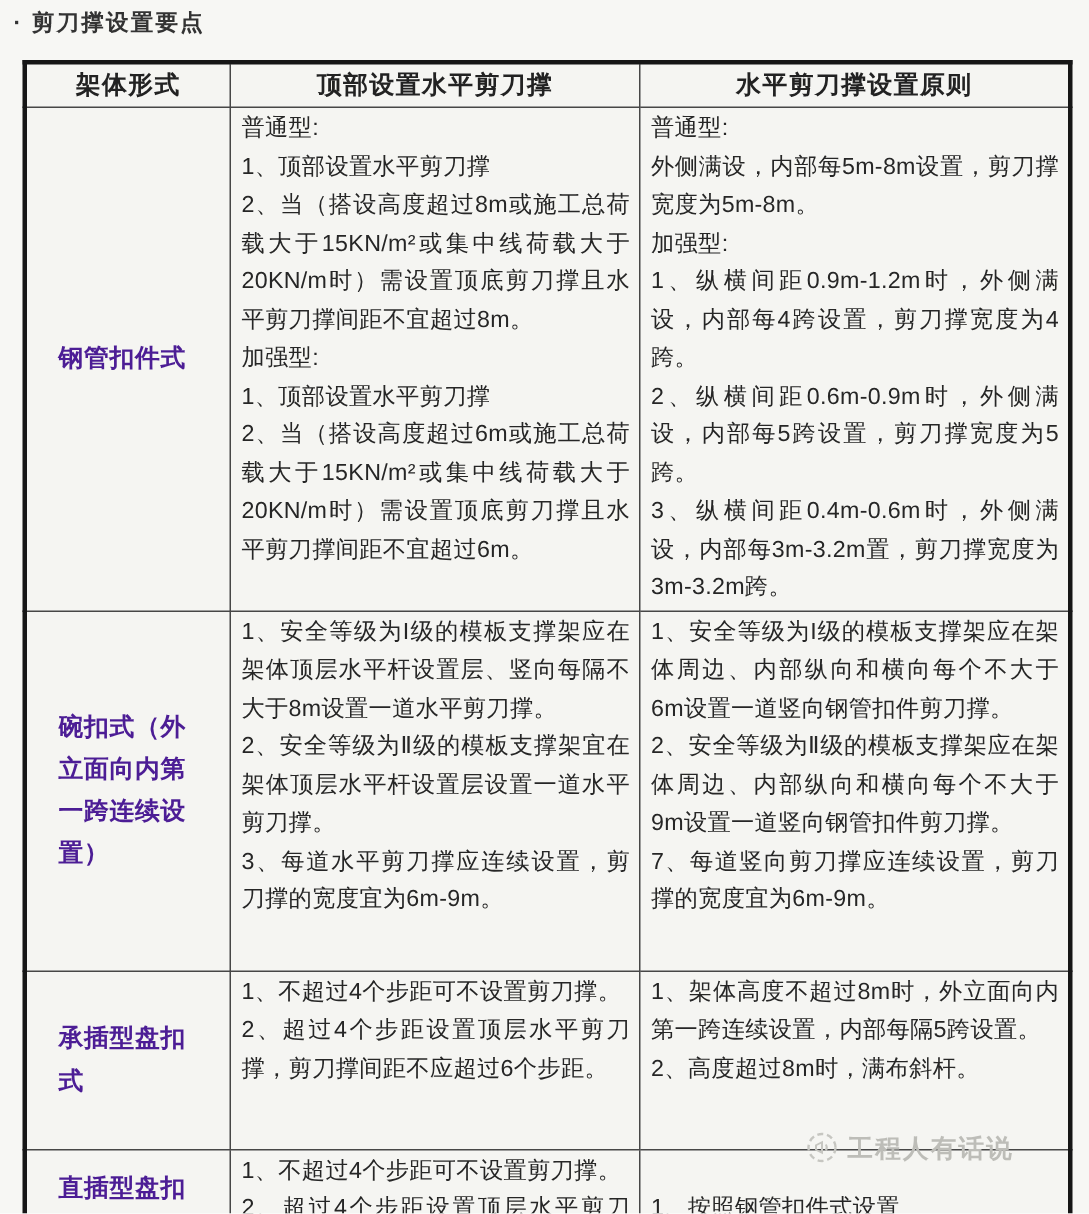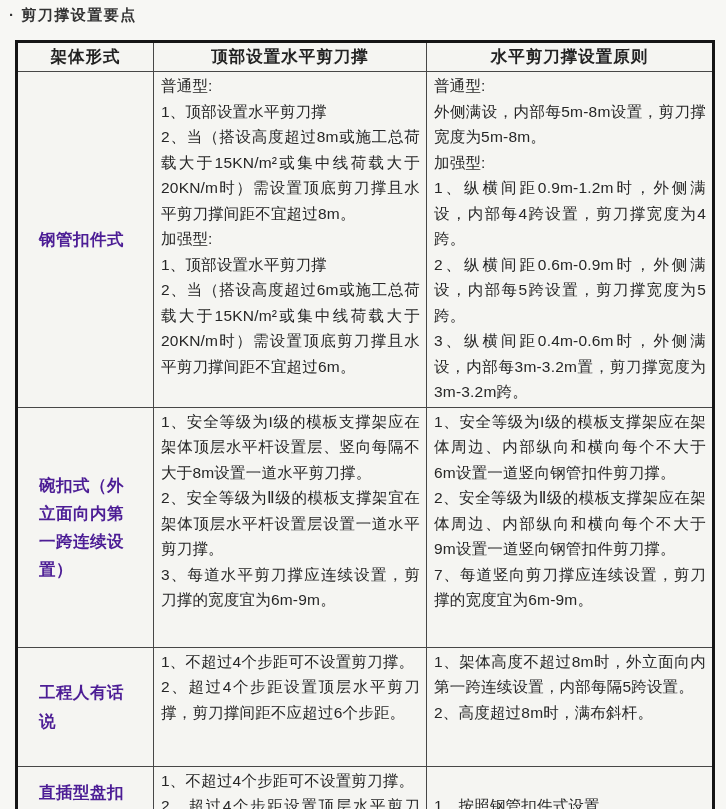--- a/index.html
+++ b/index.html
@@ -100,29 +100,37 @@
       <tr class="r2">
         <td class="frame">碗扣式（外立面向内第一跨连续设置）</td>
         <td class="body">1、安全等级为I级的模板支撑架应在架体顶层水平杆设置层、竖向每隔不大于8m设置一道水平剪刀撑。
 2、安全等级为Ⅱ级的模板支撑架宜在架体顶层水平杆设置层设置一道水平剪刀撑。
 3、每道水平剪刀撑应连续设置，剪刀撑的宽度宜为6m-9m。</td>
         <td class="body">1、安全等级为I级的模板支撑架应在架体周边、内部纵向和横向每个不大于6m设置一道竖向钢管扣件剪刀撑。
 2、安全等级为Ⅱ级的模板支撑架应在架体周边、内部纵向和横向每个不大于9m设置一道竖向钢管扣件剪刀撑。
 7、每道竖向剪刀撑应连续设置，剪刀撑的宽度宜为6m-9m。</td>
       </tr>
       <tr class="r3">
-        <td class="frame">工程人有话说</td>
+        <td class="frame">承插型盘扣式</td>
         <td class="body">1、不超过4个步距可不设置剪刀撑。
 2、超过4个步距设置顶层水平剪刀撑，剪刀撑间距不应超过6个步距。</td>
         <td class="body">1、架体高度不超过8m时，外立面向内第一跨连续设置，内部每隔5跨设置。
 2、高度超过8m时，满布斜杆。</td>
       </tr>
       <tr class="r4">
         <td class="frame">直插型盘扣式</td>
         <td class="body">1、不超过4个步距可不设置剪刀撑。
 2、超过4个步距设置顶层水平剪刀撑，剪刀撑间距不应超过6个步距。</td>
         <td class="body center-v">1、按照钢管扣件式设置</td>
       </tr>
     </tbody>
   </table>
 
+  <div class="watermark">
+    <svg width="24" height="24" viewBox="0 0 24 24" fill="none">
+      <circle cx="12" cy="12" r="9" stroke="#c6c6c1" stroke-width="1.6" stroke-dasharray="4 2.5"></circle>
+      <path d="M8 13.5 L8 10.5 L12 8.5 L12 15.5 Z" stroke="#c6c6c1" stroke-width="1.3" fill="none"></path>
+      <path d="M14.5 10 Q16 12 14.5 14" stroke="#c6c6c1" stroke-width="1.3" fill="none"></path>
+    </svg>
+    <span>工程人有话说</span>
+  </div>
 
 </div>
 
 </body></html>

